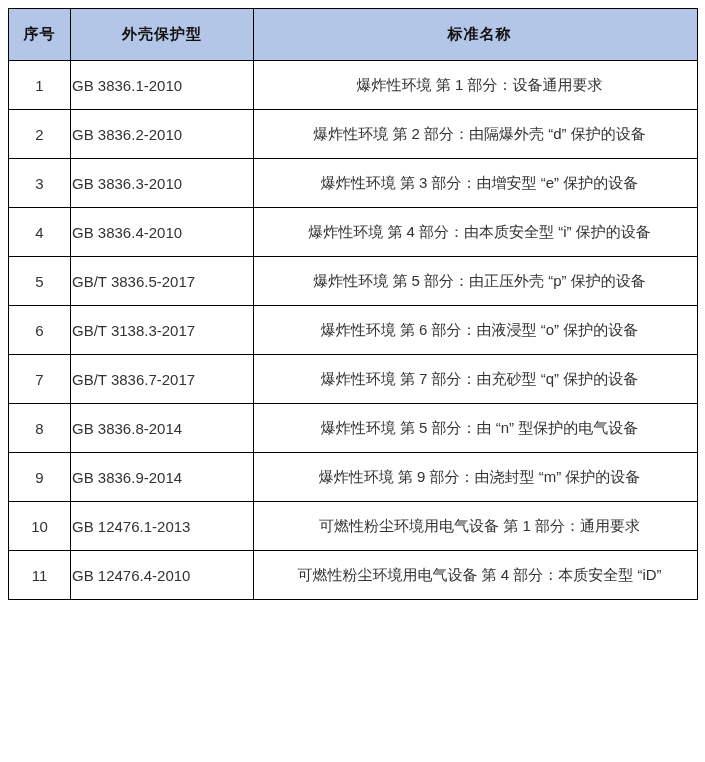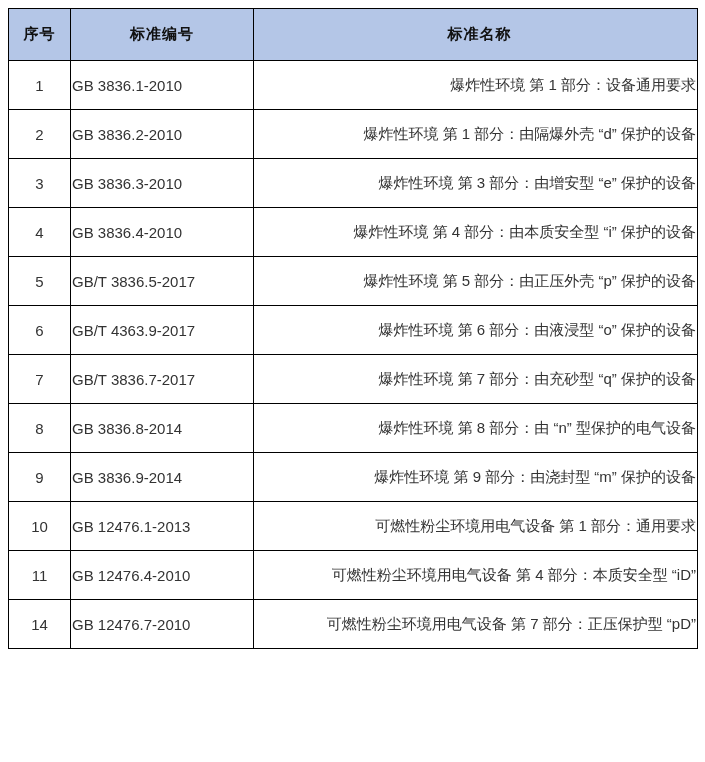--- a/index.html
+++ b/index.html
@@ -41,90 +41,85 @@
     letter-spacing: 1px;
   }
   .standards tbody td {
     height: 49px;
     font-size: 15px;
     color: var(--text-color, #333);
     background: #ffffff;
   }
   .col-index { width: 62px;  text-align: center; }
   .col-code  { width: 183px; text-align: left; }
-  .col-name  { width: 444px; text-align: right; padding-left: 9px; }
+  .col-name  { width: 444px; text-align: center; padding-left: 9px; }
 </style>
 </head>
 <body>
 
 <div class="page">
   <table class="standards">
     <thead>
       <tr>
         <th class="col-index">序号</th>
-        <th class="col-code">标准编号</th>
+        <th class="col-code">外壳保护型</th>
         <th class="col-name">标准名称</th>
       </tr>
     </thead>
     <tbody>
         <tr>
           <td class="col-index">1</td>
           <td class="col-code">GB 3836.1-2010</td>
           <td class="col-name">爆炸性环境 第 1 部分：设备通用要求</td>
         </tr>
         <tr>
           <td class="col-index">2</td>
           <td class="col-code">GB 3836.2-2010</td>
-          <td class="col-name">爆炸性环境 第 1 部分：由隔爆外壳 “d” 保护的设备</td>
+          <td class="col-name">爆炸性环境 第 2 部分：由隔爆外壳 “d” 保护的设备</td>
         </tr>
         <tr>
           <td class="col-index">3</td>
           <td class="col-code">GB 3836.3-2010</td>
           <td class="col-name">爆炸性环境 第 3 部分：由增安型 “e” 保护的设备</td>
         </tr>
         <tr>
           <td class="col-index">4</td>
           <td class="col-code">GB 3836.4-2010</td>
           <td class="col-name">爆炸性环境 第 4 部分：由本质安全型 “i” 保护的设备</td>
         </tr>
         <tr>
           <td class="col-index">5</td>
           <td class="col-code">GB/T 3836.5-2017</td>
           <td class="col-name">爆炸性环境 第 5 部分：由正压外壳 “p” 保护的设备</td>
         </tr>
         <tr>
           <td class="col-index">6</td>
-          <td class="col-code">GB/T 4363.9-2017</td>
+          <td class="col-code">GB/T 3138.3-2017</td>
           <td class="col-name">爆炸性环境 第 6 部分：由液浸型 “o” 保护的设备</td>
         </tr>
         <tr>
           <td class="col-index">7</td>
           <td class="col-code">GB/T 3836.7-2017</td>
           <td class="col-name">爆炸性环境 第 7 部分：由充砂型 “q” 保护的设备</td>
         </tr>
         <tr>
           <td class="col-index">8</td>
           <td class="col-code">GB 3836.8-2014</td>
-          <td class="col-name">爆炸性环境 第 8 部分：由 “n” 型保护的电气设备</td>
+          <td class="col-name">爆炸性环境 第 5 部分：由 “n” 型保护的电气设备</td>
         </tr>
         <tr>
           <td class="col-index">9</td>
           <td class="col-code">GB 3836.9-2014</td>
           <td class="col-name">爆炸性环境 第 9 部分：由浇封型 “m” 保护的设备</td>
         </tr>
         <tr>
           <td class="col-index">10</td>
           <td class="col-code">GB 12476.1-2013</td>
           <td class="col-name">可燃性粉尘环境用电气设备 第 1 部分：通用要求</td>
         </tr>
         <tr>
           <td class="col-index">11</td>
           <td class="col-code">GB 12476.4-2010</td>
           <td class="col-name">可燃性粉尘环境用电气设备 第 4 部分：本质安全型 “iD”</td>
         </tr>
-        <tr>
-          <td class="col-index">14</td>
-          <td class="col-code">GB 12476.7-2010</td>
-          <td class="col-name">可燃性粉尘环境用电气设备 第 7 部分：正压保护型 “pD”</td>
-        </tr>
       </tbody>
   </table>
 </div>
 
 </body></html>

